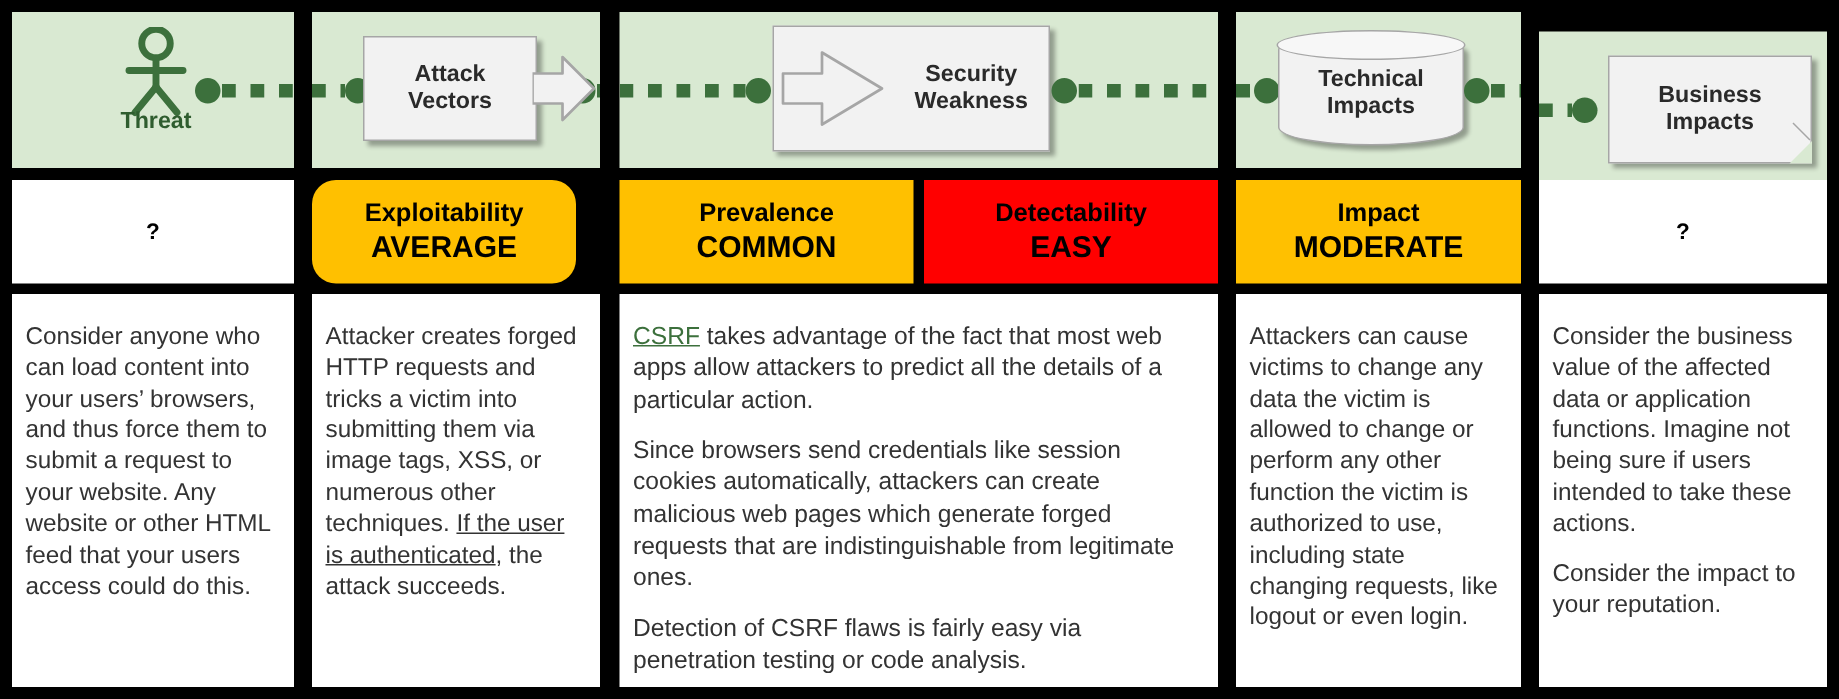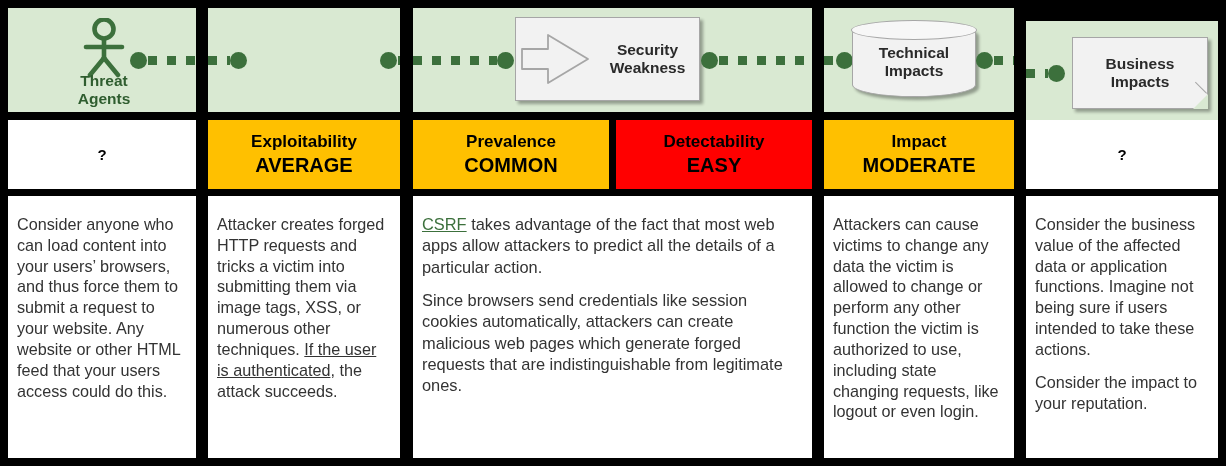--- a/index.html
+++ b/index.html
@@ -187,32 +187,40 @@
     <div class="flow-inner">
       <svg class="stick" viewBox="0 0 60 60">
         <circle cx="30" cy="11" r="9.5" fill="none" stroke="#3c703c" stroke-width="4.6"></circle>
         <line x1="30" y1="21" x2="30" y2="40" stroke="#3c703c" stroke-width="4.6" stroke-linecap="round"></line>
         <line x1="12" y1="29" x2="48" y2="29" stroke="#3c703c" stroke-width="4.6" stroke-linecap="round"></line>
         <line x1="30" y1="40" x2="16" y2="57" stroke="#3c703c" stroke-width="4.6" stroke-linecap="round"></line>
         <line x1="30" y1="40" x2="44" y2="57" stroke="#3c703c" stroke-width="4.6" stroke-linecap="round"></line>
       </svg>
       <div class="actor-label">
         <div>Threat</div>
-        <div>Agents</div>
       </div>
       <span class="dot" style="left:122px;"></span>
       <span class="dotline" style="left:140px; width:48px;"></span>
     </div>
   </div>
 
   <div class="cell flow-cell" style="left:208px; width:192px;">
     <div class="flow-inner">
       <span class="dotline" style="left:0px; width:22px;"></span>
       <span class="dot" style="left:22px;"></span>
 
+      <div class="shape" style="left:34px; top:16px; width:116px; height:70px;">
+        <div class="shape-label">
+          <div>Attack</div>
+          <div>Vectors</div>
+        </div>
+        <svg class="arrow-right-out" viewBox="0 0 42 48">
+          <path d="M0,14 L20,14 L20,3 L41,24 L20,45 L20,34 L0,34 Z" fill="#f2f2f2" stroke="#a6a6a6" stroke-width="1.8" stroke-linejoin="round"></path>
+        </svg>
+      </div>
 
       <span class="dot" style="left:172px;"></span>
       <span class="dotline" style="left:190px; width:10px;"></span>
     </div>
   </div>
 
   <div class="cell flow-cell" style="left:413px; width:399px;">
     <div class="flow-inner">
       <span class="dotline" style="left:0px; width:84px;"></span>
       <span class="dot" style="left:84px;"></span>
@@ -263,21 +271,21 @@
         <span class="fold"></span>
         <span class="fold-line"></span>
       </div>
     </div>
   </div>
 
   <div class="cell rate-cell rate-white" style="left:8px; width:188px;">
     <div class="rate-q">?</div>
   </div>
 
-  <div class="cell rate-cell rate-amber" style="left:208px; width:192px;">
+  <div class="cell rate-cell rate-amber" style="left:208px; width:176px;border-radius:16px;">
     <div class="rate-title">Exploitability</div>
     <div class="rate-value">AVERAGE</div>
   </div>
 
   <div class="cell rate-cell rate-amber" style="left:413px; width:196px;">
     <div class="rate-title">Prevalence</div>
     <div class="rate-value">COMMON</div>
   </div>
 
   <div class="cell rate-cell rate-red" style="left:616px; width:196px;">
@@ -298,20 +306,21 @@
     <p>Consider anyone who can load content into your users’ browsers, and thus force them to submit a request to your website. Any website or other HTML feed that your users access could do this.</p>
   </div>
 
   <div class="cell desc-cell" style="left:208px; width:192px;">
     <p><span>Attacker creates forged HTTP requests and tricks a victim into submitting them via image tags, XSS, or numerous other techniques. </span><span class="u">If the user is authenticated</span><span>, the attack succeeds.</span></p>
   </div>
 
   <div class="cell desc-cell wide" style="left:413px; width:399px;">
     <p><a class="link" href="#">CSRF</a><span> takes advantage of the fact that most web apps allow attackers to predict all the details of a particular action.</span></p>
     <p>Since browsers send credentials like session cookies automatically, attackers can create malicious web pages which generate forged requests that are indistinguishable from legitimate ones.</p>
+    <p>Detection of CSRF flaws is fairly easy via penetration testing or code analysis.</p>
   </div>
 
   <div class="cell desc-cell" style="left:824px; width:190px;">
     <p>Attackers can cause victims to change any data the victim is allowed to change or perform any other function the victim is authorized to use, including state changing requests, like logout or even login.</p>
   </div>
 
   <div class="cell desc-cell" style="left:1026px; width:192px;">
     <p>Consider the business value of the affected data or application functions. Imagine not being sure if users intended to take these actions.</p>
     <p>Consider the impact to your reputation.</p>
   </div>

